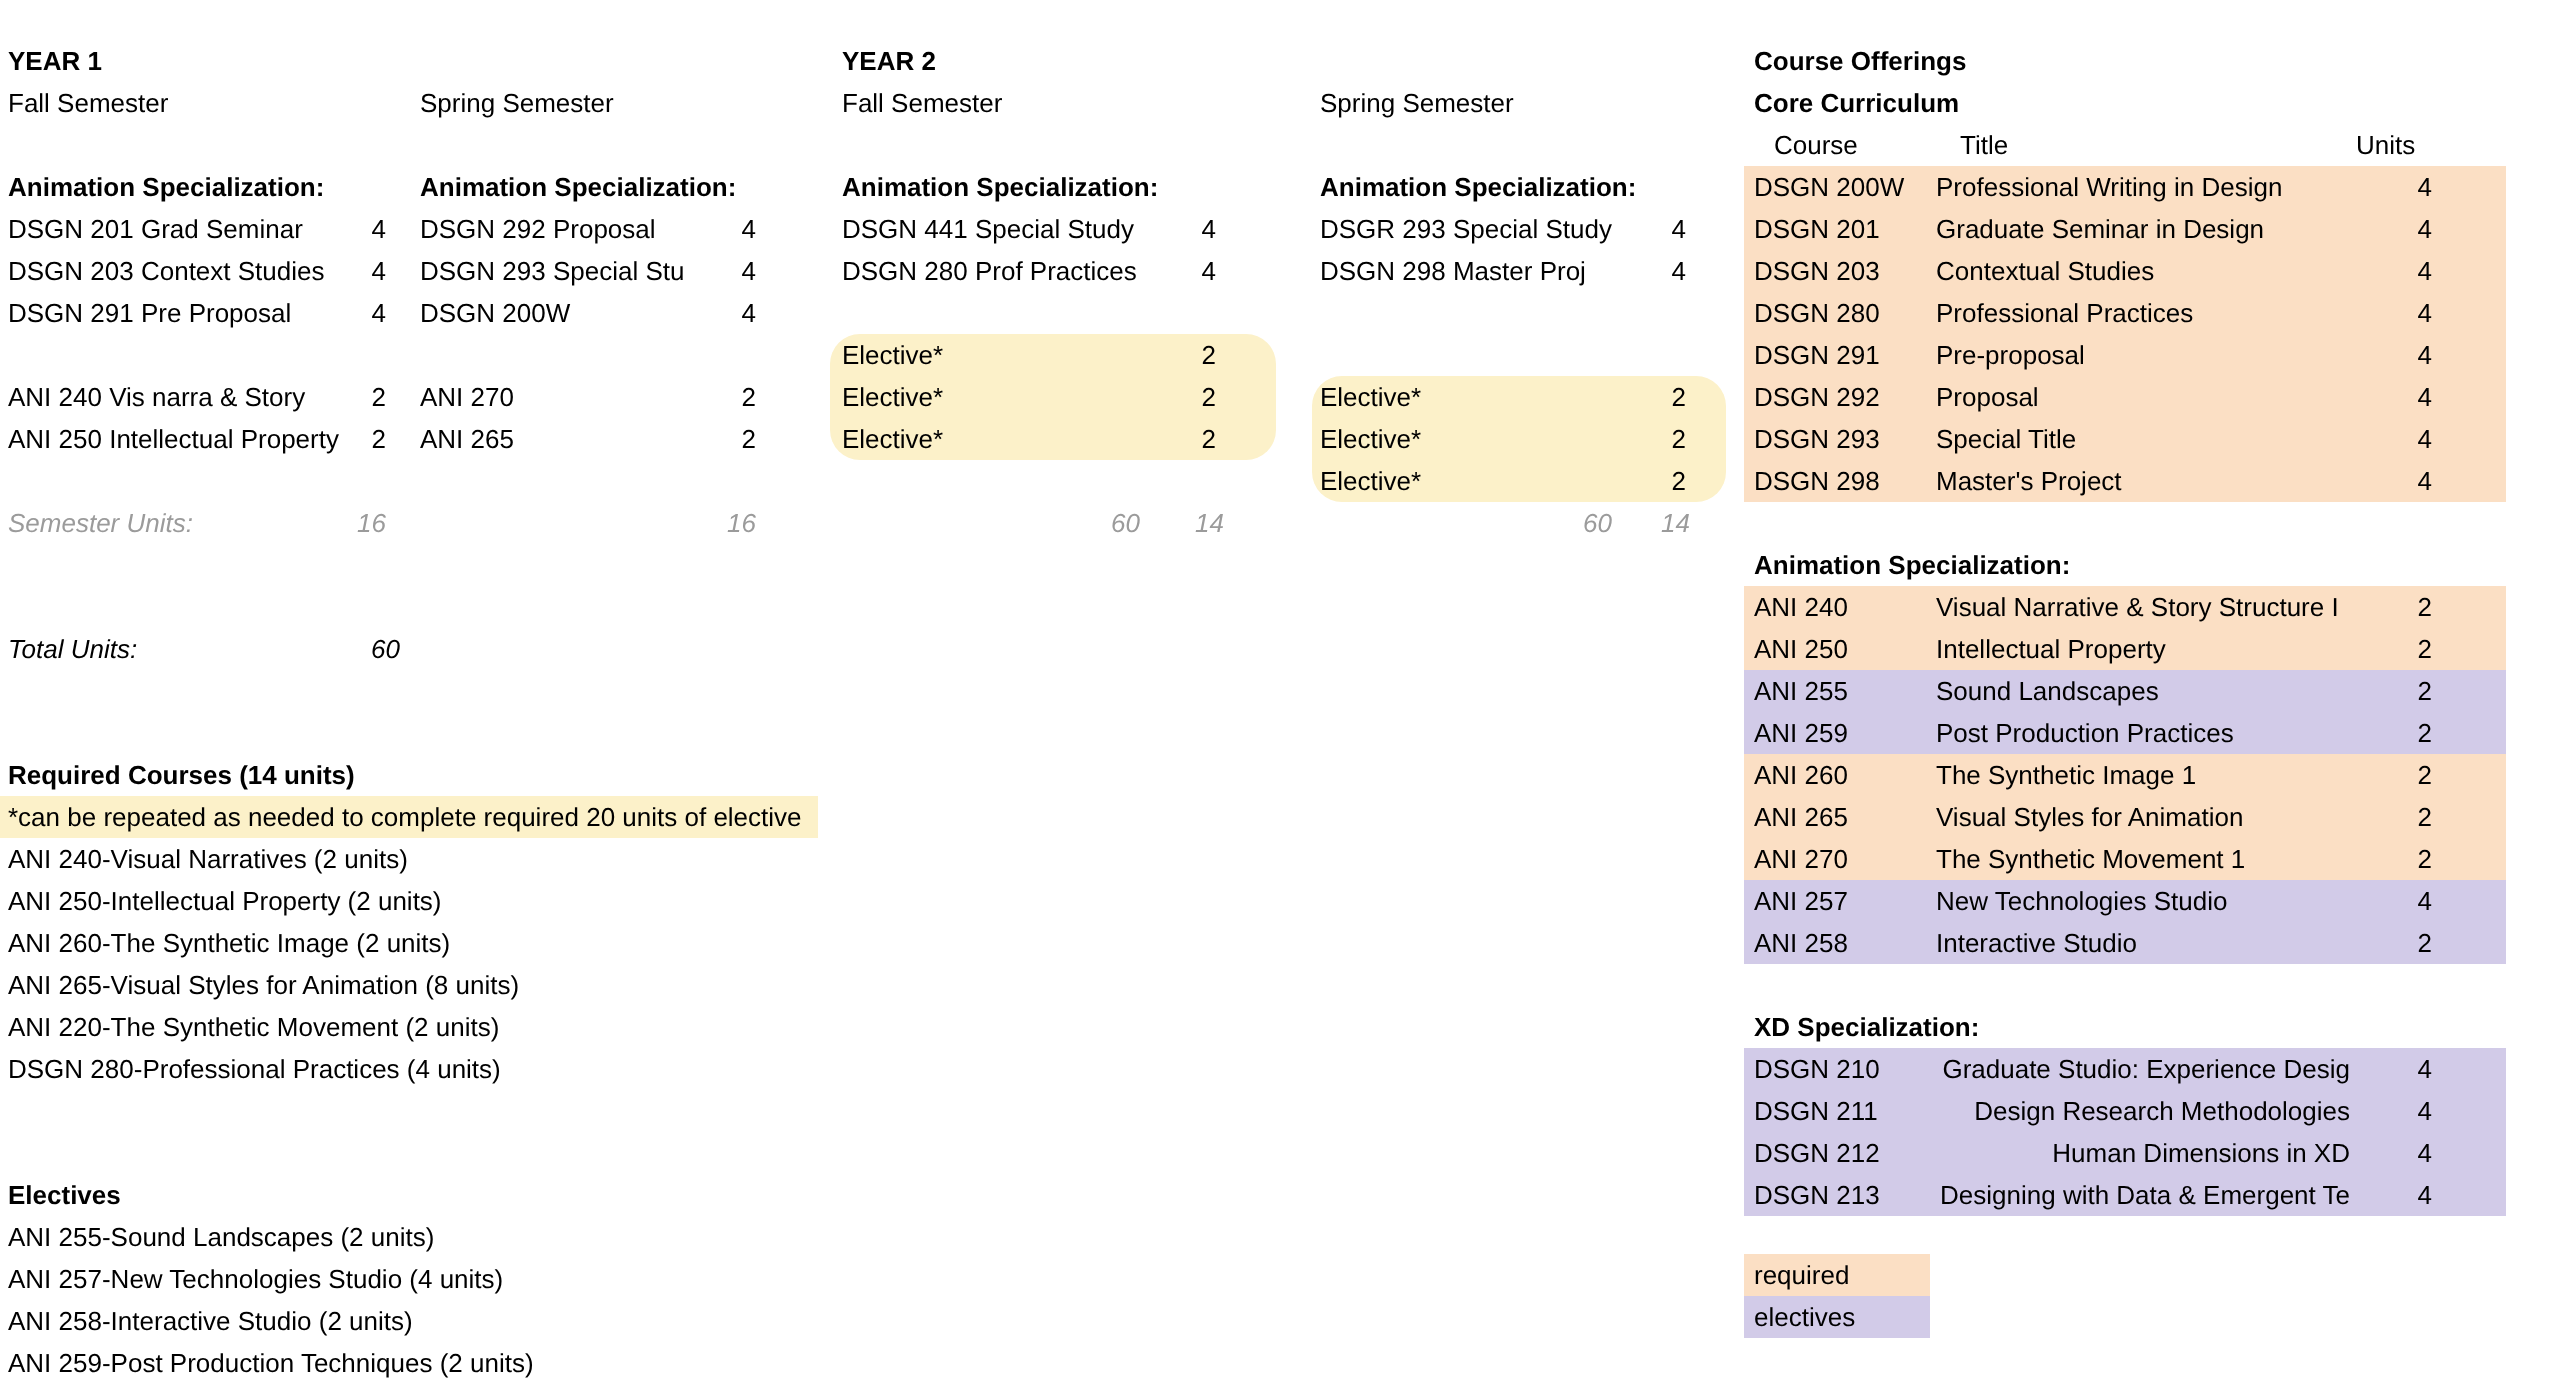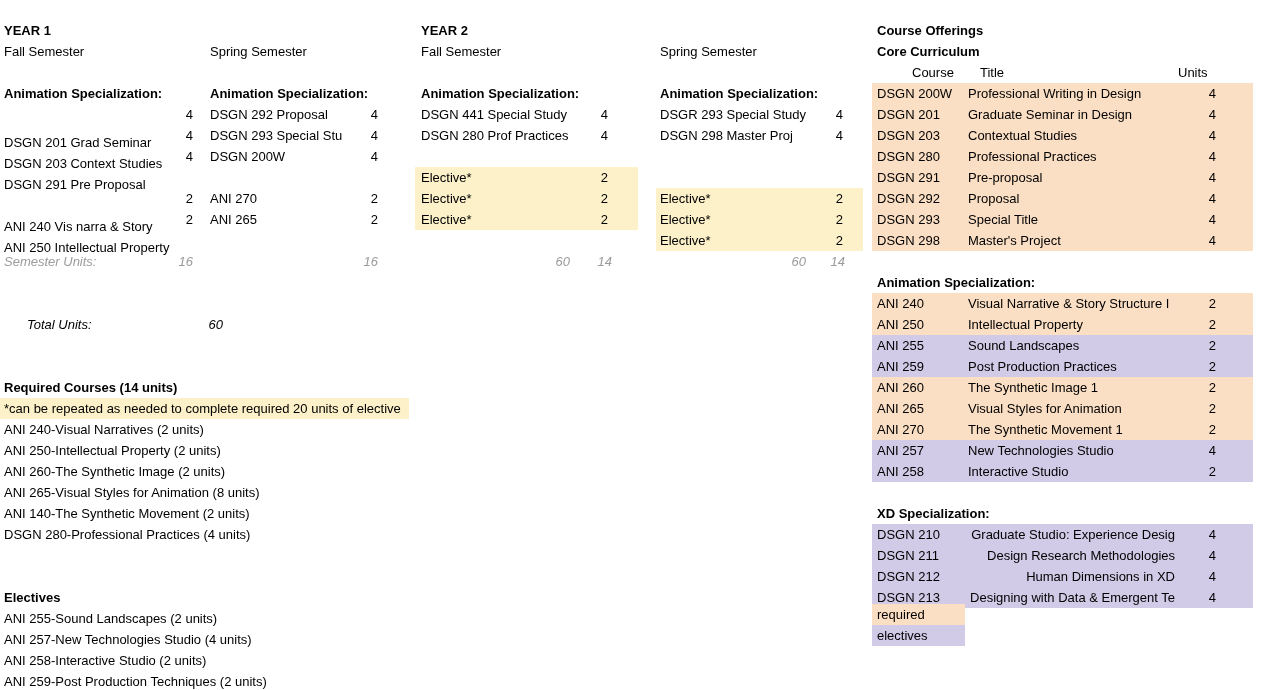--- a/index.html
+++ b/index.html
@@ -12,21 +12,21 @@
   .b{font-weight:700;}
   .muted{color:var(--muted_text);font-style:italic;}
   .ital{font-style:italic;}
 
   
   .srow,.crow,.lrow,.nrow{position:relative;height:21px;line-height:21px;white-space:nowrap;}
   .srow .nm,.srow .un{position:absolute;top:0;}
   .col{position:absolute;}
 
   
-  .y1f{left:0;width:196px;}   .y1f .nm{left:4px;margin-top:28px;}  .y1f .un{right:3px;}
+  .y1f{left:0;width:196px;}   .y1f .nm{left:4px;}  .y1f .un{right:3px;}
   .y1s{left:206px;width:172px;} .y1s .nm{left:4px;} .y1s .un{right:0;}
   
   .y2f{left:415px;width:223px;} .y2f .nm{left:6px;} .y2f .un{right:30px;}
   .y2s{left:656px;width:207px;} .y2s .nm{left:4px;} .y2s .un{right:20px;}
 
   
   #y1-sem,#y1-total{left:0;width:420px;}
   #y1-sem .lbl,#y1-total .lbl{position:absolute;left:4px;}
   #y1-sem .u1{position:absolute;right:227px;}
   #y1-sem .u2{position:absolute;right:42px;}
@@ -34,21 +34,21 @@
   #y2f-tot{left:415px;width:223px;} #y2f-tot .a{position:absolute;right:68px;} #y2f-tot .bb{position:absolute;right:26px;}
   #y2s-tot{left:656px;width:207px;} #y2s-tot .a{position:absolute;right:57px;} #y2s-tot .bb{position:absolute;right:18px;}
 
   
   .offtab{left:872px;width:381px;}
   .crow .c{position:absolute;left:5px;top:0;}
   .crow .t{position:absolute;left:96px;top:0;width:207px;overflow:hidden;}
   .crow .u{position:absolute;right:37px;top:0;}
   .bg-required{background:var(--required_bg);}
   .bg-electives{background:var(--electives_bg);}
-  .bg-note{background:var(--elective_note_bg);}
+  .bg-note{background:var(--elective_note_bg);border-radius:15px;}
 
   
   #off-legend{left:872px;width:93px;}
   .lrow span{padding-left:5px;}
 
   
   .nlist{left:4px;width:420px;}
   #note-hl{left:0;top:398px;width:405px;padding-left:4px;background:var(--elective_note_bg);}
 </style>
 </head>
@@ -116,21 +116,21 @@
         <span class="un">2</span>
       </div>
     </div>
 
   <div class="abs muted" id="y1-sem" style="top:251px;">
     <span class="lbl">Semester Units:</span>
     <span class="u1">16</span>
     <span class="u2">16</span>
   </div>
 
-  <div class="abs ital" id="y1-total" style="top:314px;margin-left:23px;">
+  <div class="abs ital" id="y1-total" style="top:314px;">
     <span class="lbl">Total Units:</span>
     <span class="u1">60</span>
   </div>
 
   <div class="abs b" style="left:421px;top:20px;">YEAR 2</div>
   <div class="abs" style="left:421px;top:41px;">Fall Semester</div>
   <div class="abs" style="left:660px;top:41px;">Spring Semester</div>
 
   <div class="abs b" style="left:421px;top:83px;">Animation Specialization:</div>
   <div class="abs b" style="left:660px;top:83px;">Animation Specialization:</div>
@@ -193,21 +193,21 @@
       </div>
     </div>
   <div class="abs muted" id="y2s-tot" style="top:251px;">
     <span class="a">60</span>
     <span class="bb">14</span>
   </div>
 
   <div class="abs b" style="left:877px;top:20px;">Course Offerings</div>
   <div class="abs b" style="left:877px;top:41px;">Core Curriculum</div>
   <div class="abs" style="left:0;top:62px;width:1286px;">
-    <span style="position:absolute;left:912px;">Course</span>
+    <span style="position:absolute;left:887px;">Course</span>
     <span style="position:absolute;left:968px;margin-left:12px;">Title</span>
     <span style="position:absolute;left:1178px;">Units</span>
   </div>
 
   <div class="col offtab" style="top:83px;">
 
   <div class="crow bg-required">
         <span class="c">DSGN 200W</span>
         <span class="t">Professional Writing in Design</span>
         <span class="u">4</span>
@@ -317,35 +317,35 @@
         <span class="t">Human Dimensions in XD</span>
         <span class="u">4</span>
       </div>
       <div class="crow bg-electives">
         <span class="c">DSGN 213</span>
         <span class="t">Designing with Data &amp; Emergent Te</span>
         <span class="u">4</span>
       </div>
     </div>
 
-  <div class="col" id="off-legend" style="top:604px;">
+  <div class="col" id="off-legend" style="top:627px;">
 
   <div class="lrow bg-required"><span>required</span></div>
       <div class="lrow bg-electives"><span>electives</span></div>
     </div>
 
   <div class="abs b" style="left:4px;top:377px;">Required Courses (14 units)</div>
   <div class="abs" id="note-hl">*can be repeated as needed to complete required 20 units of elective</div>
   <div class="col nlist" style="top:419px;">
 
   <div class="nrow"><span>ANI 240-Visual Narratives (2 units)</span></div>
       <div class="nrow"><span>ANI 250-Intellectual Property (2 units)</span></div>
       <div class="nrow"><span>ANI 260-The Synthetic Image (2 units)</span></div>
       <div class="nrow"><span>ANI 265-Visual Styles for Animation (8 units)</span></div>
-      <div class="nrow"><span>ANI 140-The Synthetic Movement (2 units)</span></div>
+      <div class="nrow"><span>ANI 220-The Synthetic Movement (2 units)</span></div>
       <div class="nrow"><span>DSGN 280-Professional Practices (4 units)</span></div>
     </div>
 
   <div class="abs b" style="left:4px;top:587px;">Electives</div>
   <div class="col nlist" style="top:608px;">
 
   <div class="nrow"><span>ANI 255-Sound Landscapes (2 units)</span></div>
       <div class="nrow"><span>ANI 257-New Technologies Studio (4 units)</span></div>
       <div class="nrow"><span>ANI 258-Interactive Studio (2 units)</span></div>
       <div class="nrow"><span>ANI 259-Post Production Techniques (2 units)</span></div>

